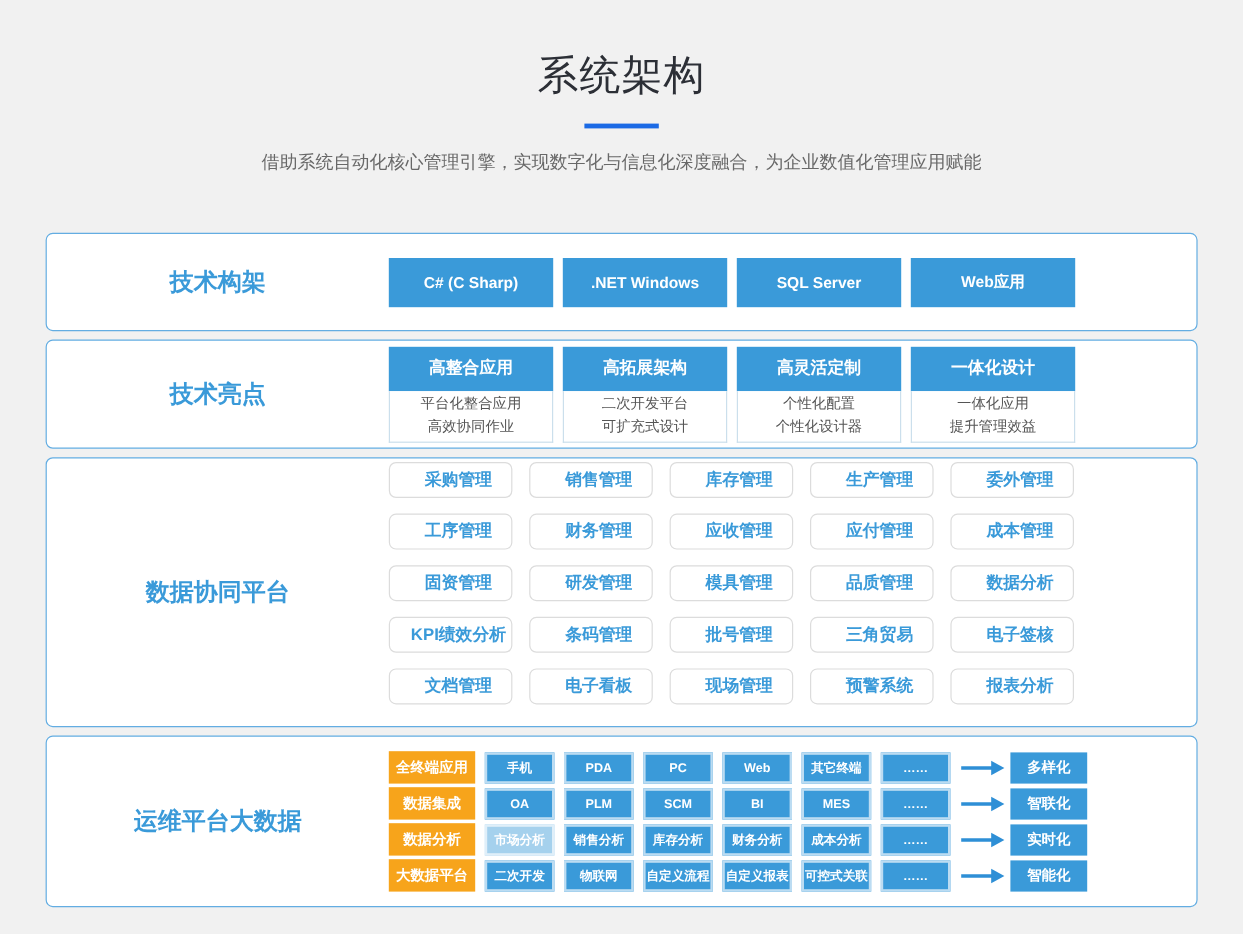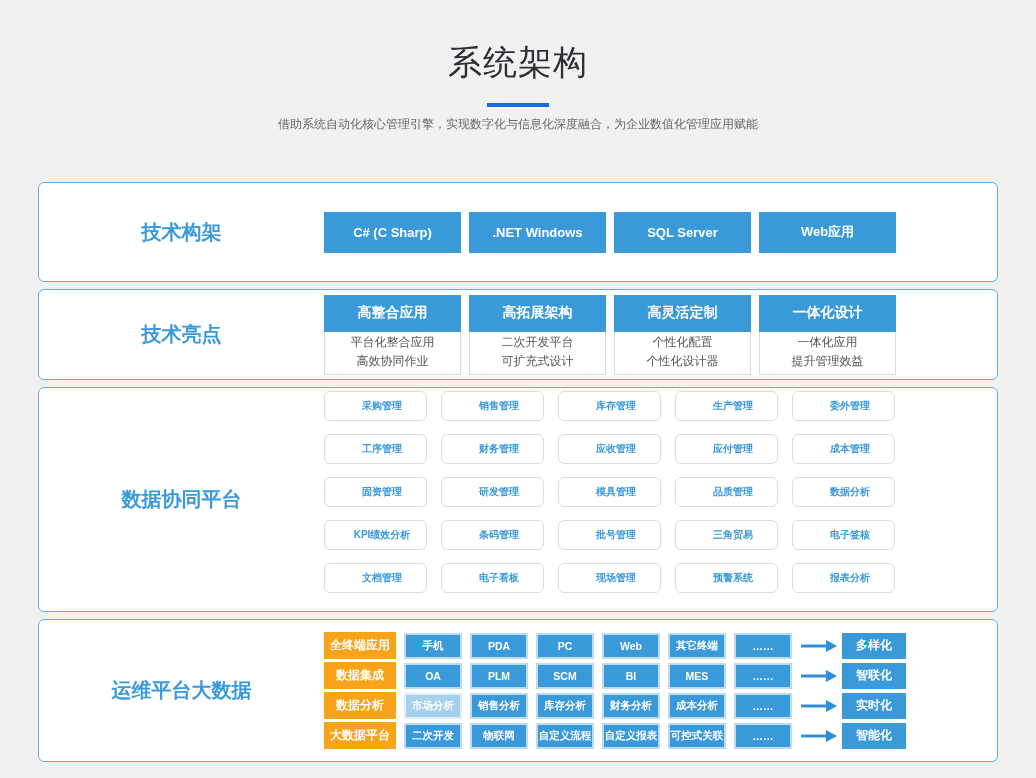--- a/index.html
+++ b/index.html
@@ -18,42 +18,42 @@
     letter-spacing: 1px;
   }
   .underline {
     width: 62px;
     height: 4px;
     background: #1B6AE5;
     margin: 17px auto 0;
   }
   .subtitle {
     text-align: center;
-    font-size: 12px;
+    font-size: 15px;
     color: #686868;
-    margin-top: 9px;
+    margin-top: 19px;
   }
   .cards { width: 960px; margin: 49px auto 0; }
   .card {
     background: #fff;
     border: 1px solid #63ADE2;
     border-radius: 6px;
     display: flex;
     align-items: center;
     margin-bottom: 7px;
   }
   .side-label {
     width: 285px;
     flex: 0 0 285px;
     text-align: center;
     font-size: 20px;
     font-weight: bold;
     color: #3A9AD9;
   }
-  .card-framework  { height: 100px; }
+  .card-framework  { height: 82px; }
   .card-highlights { height: 91px; }
   .card-dataplat   { height: 225px; }
   .card-ops        { height: 143px; }
 
   .row-flex { display: flex; gap: 8px; }
   .chip-solid {
     width: 137px; height: 41px;
     background: #3A9AD9;
     color: #fff; font-size: 13px; font-weight: bold;
     display: flex; align-items: center; justify-content: center;
@@ -67,21 +67,21 @@
     display: flex; align-items: center; justify-content: center;
   }
   .hl-body { border: 1px solid #CBDFEC; border-top: none; padding: 1px 0 3px; background: #fff; }
   .hl-line { text-align: center; font-size: 12px; color: #555; line-height: 19px; white-space: nowrap; }
 
   .dp-row { display: flex; gap: 14px; margin-bottom: 13px; }
   .dp-row:last-child { margin-bottom: 16px; }
   .chip-outline {
     width: 103px; height: 30px;
     background: #fff; border: 1px solid #DCDCDC; border-radius: 6px;
-    color: #3A9AD9; font-size: 10px; font-weight: bold;
+    color: #3A9AD9; font-size: 14px; font-weight: bold;
     display: flex; align-items: center; justify-content: center;
     white-space: nowrap; overflow: hidden; padding-left: 13px;
   }
 
   .ops-row { display: flex; align-items: center; margin-bottom: 3px; }
   .ops-row:last-child { margin-bottom: 0; }
   .ops-cat {
     width: 72px; height: 27px; background: #F7A41B;
     color: #fff; font-size: 12px; font-weight: bold;
     display: flex; align-items: center; justify-content: center;

